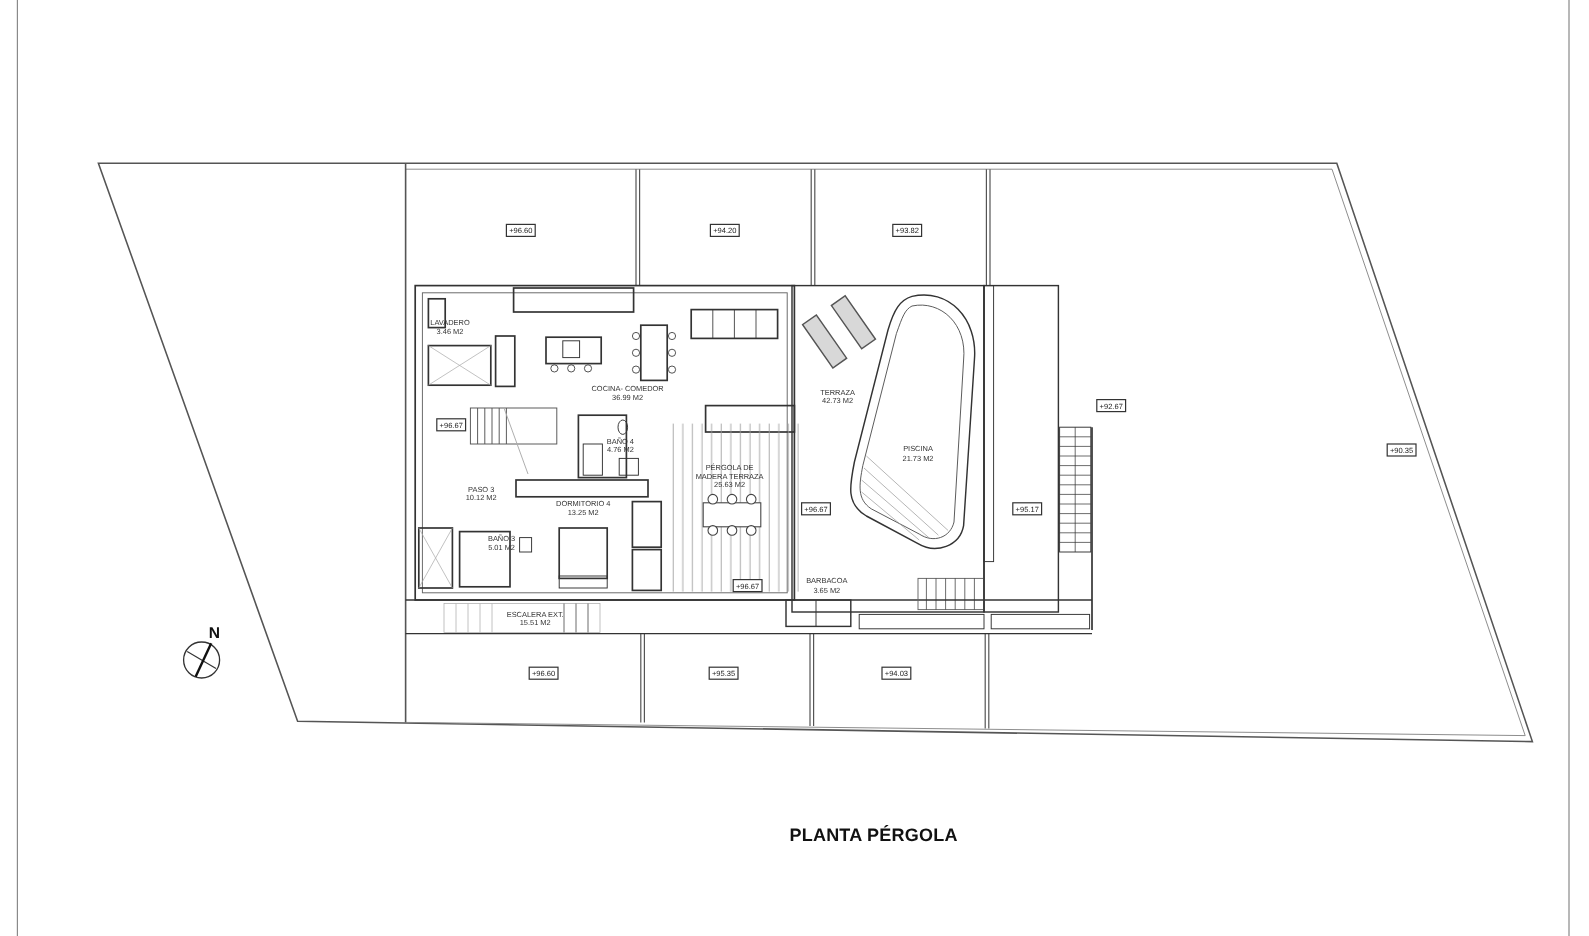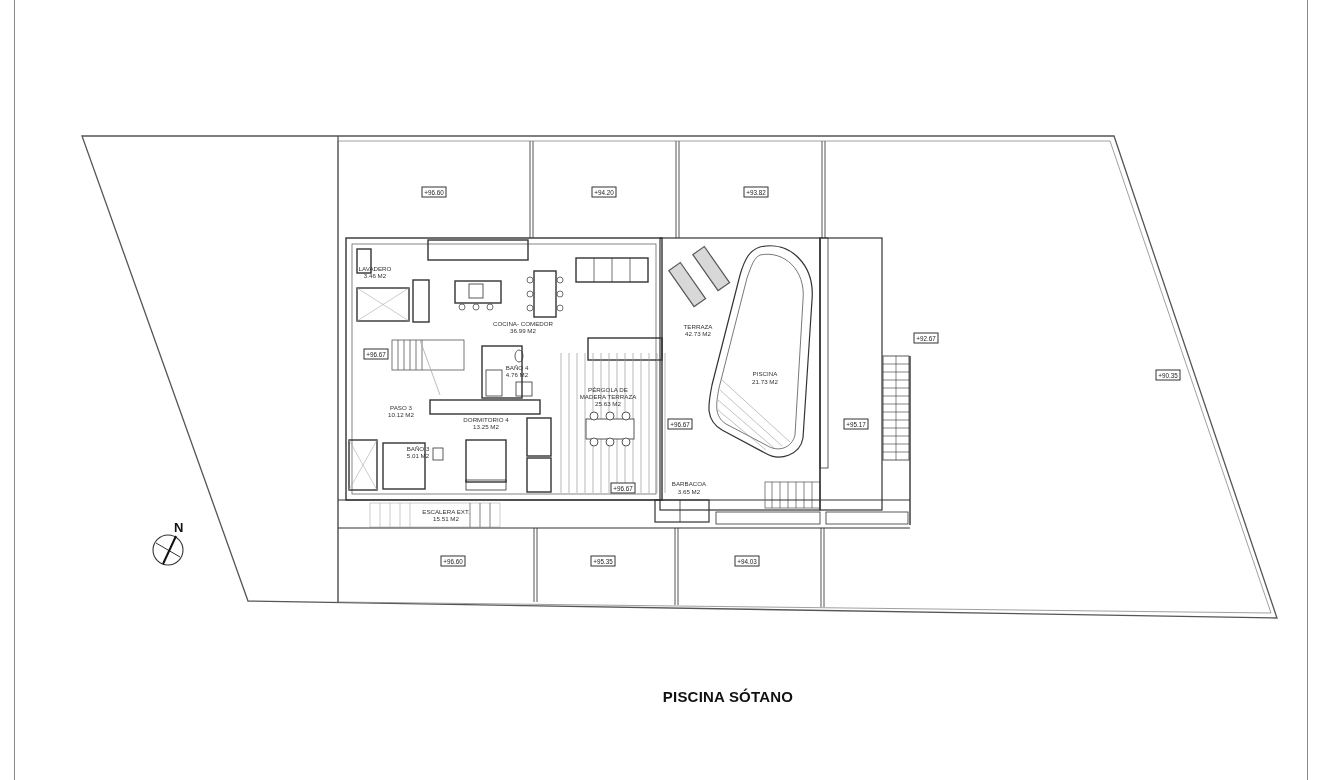--- a/index.html
+++ b/index.html
@@ -236,13 +236,13 @@
   </g>
 
   <g>
     <circle cx="168" cy="550" r="15" fill="none" stroke="#333" stroke-width="1.1"></circle>
     <line x1="156" y1="543" x2="180" y2="557" stroke="#333" stroke-width="1"></line>
     <line x1="163" y1="564" x2="176" y2="536" stroke="#111" stroke-width="2"></line>
     <text class="north-n" x="174" y="532">N</text>
   </g>
 </svg>
 
-<div class="title">PISCINA SÓTANO</div>
+<div class="title">PLANTA PÉRGOLA</div>
 
 </body></html>

